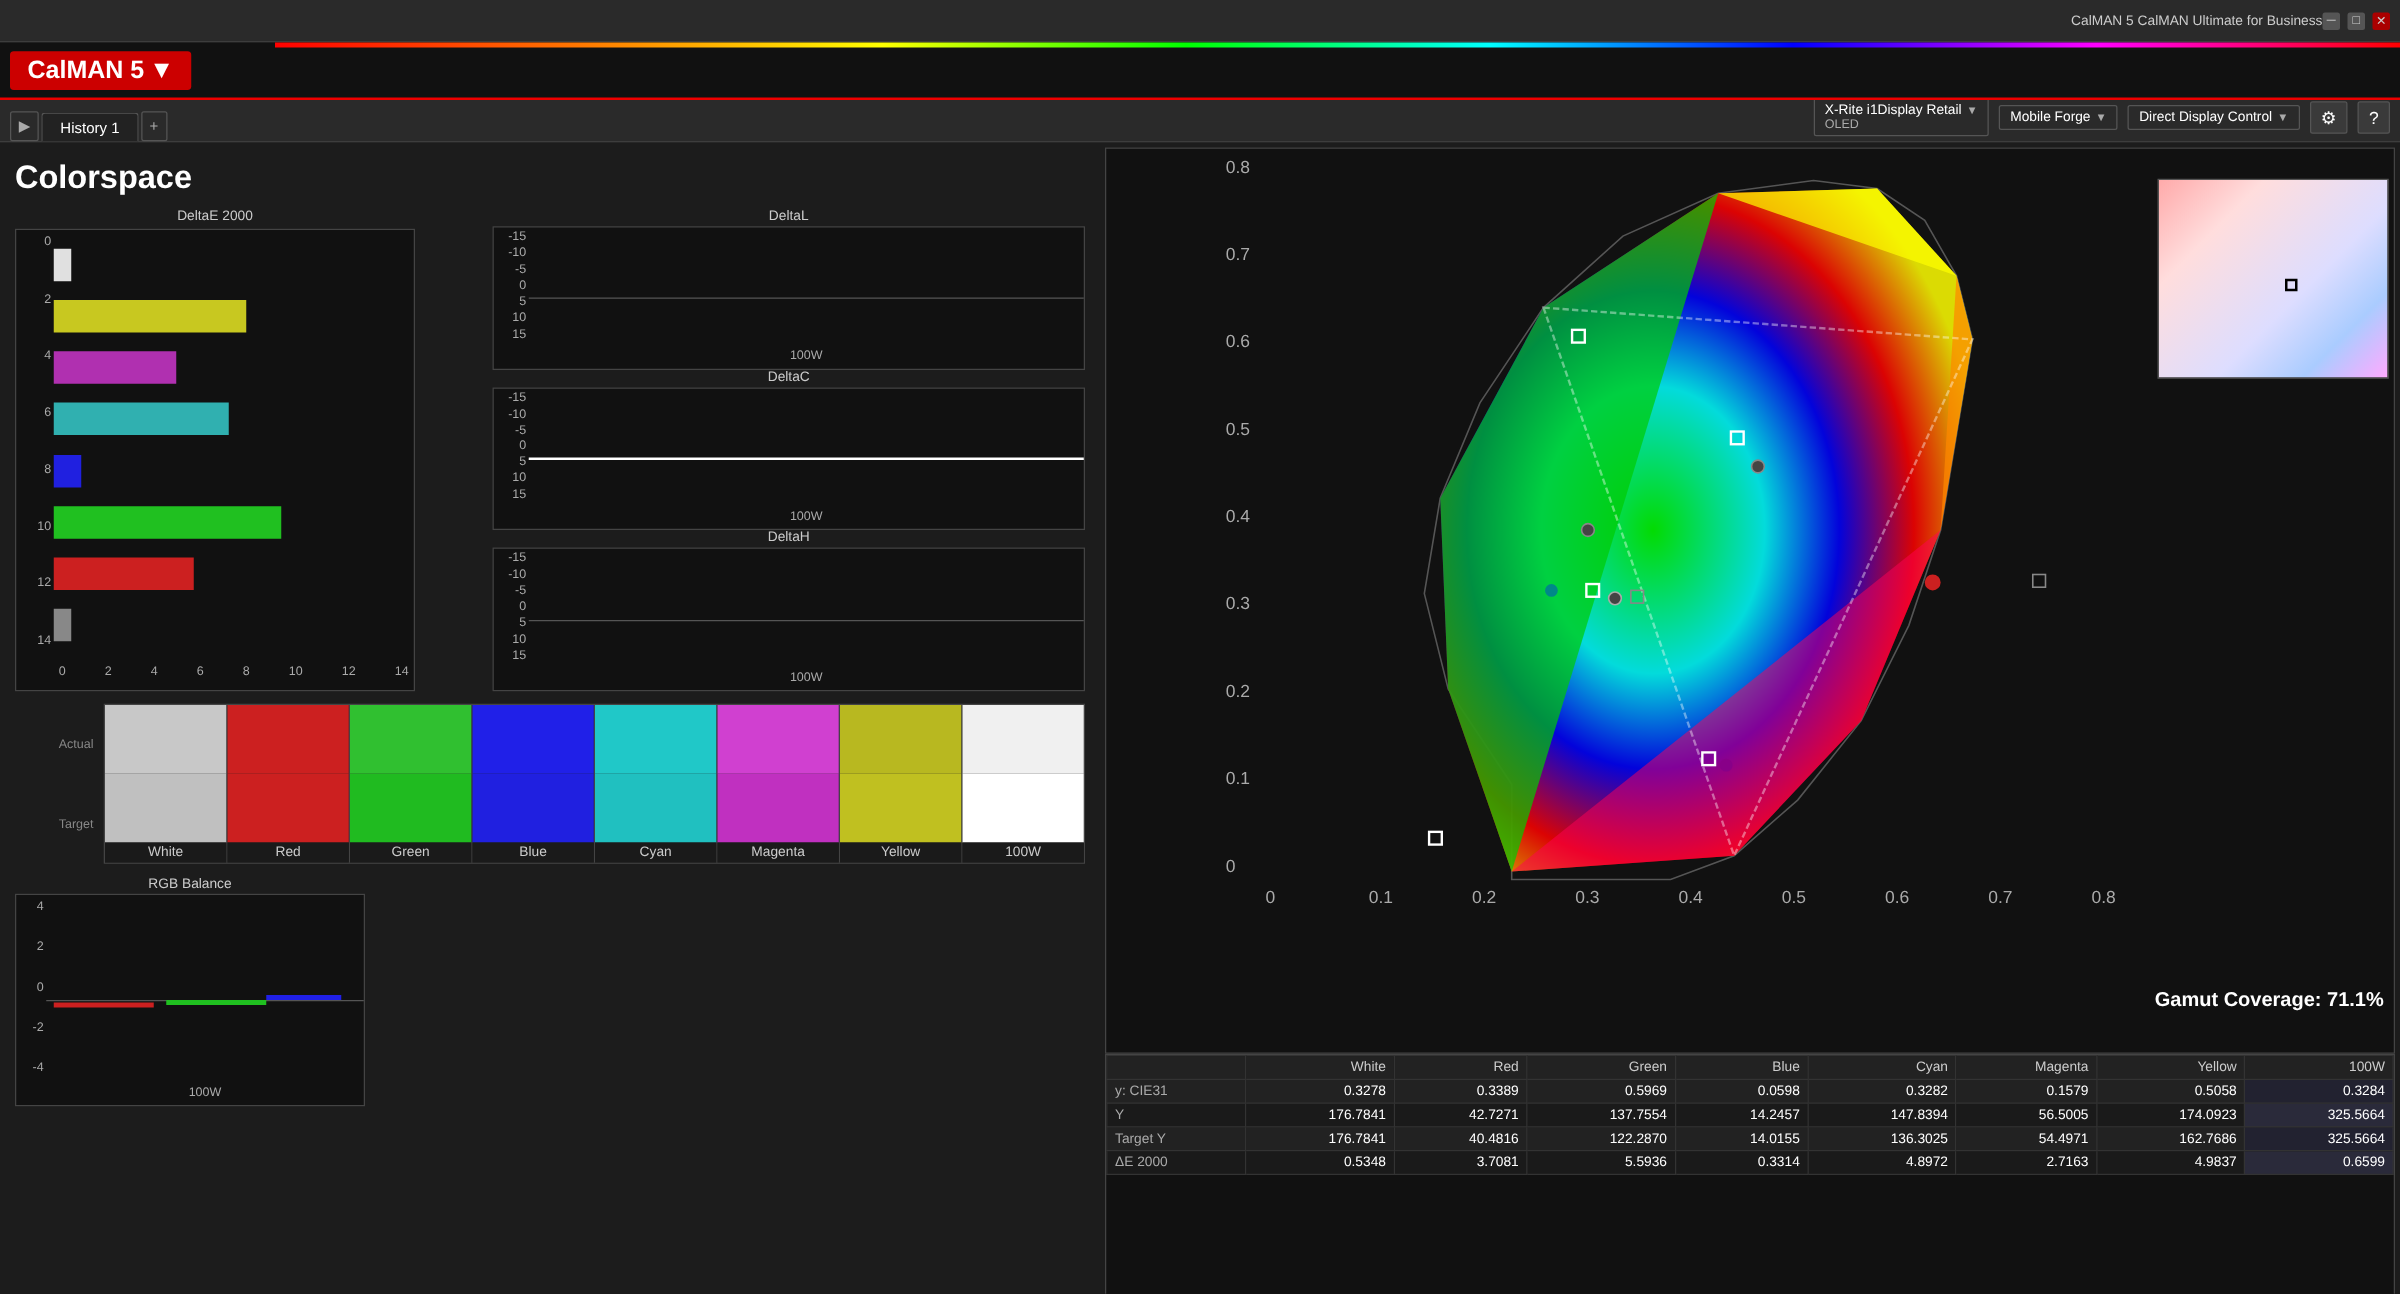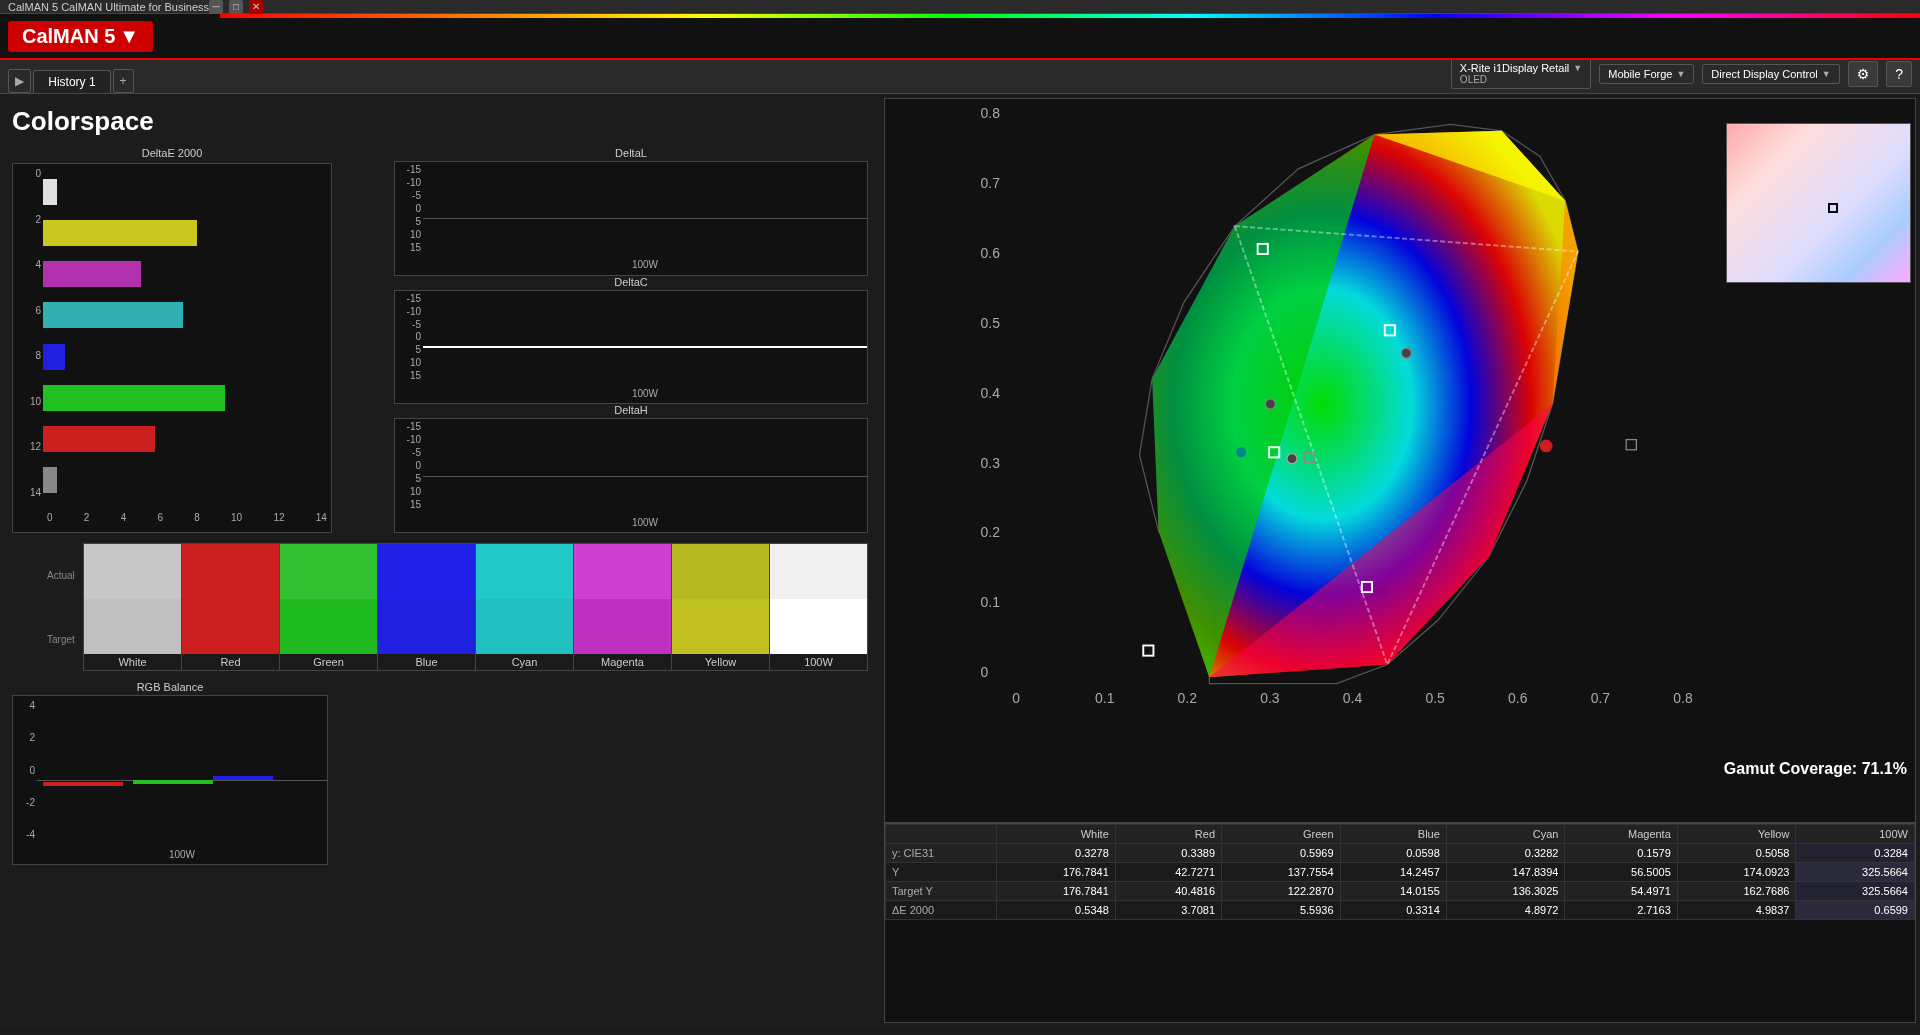--- a/index.html
+++ b/index.html
@@ -9,28 +9,28 @@
       font-family: Arial, sans-serif;
       font-size: 12px;
       width: 1920px;
       height: 1035px;
       overflow: hidden;
     }
 
     
     #titlebar {
       background: #2a2a2a;
-      height: 14px;
+      height: 34px;
       display: flex;
       align-items: center;
       padding: 0 8px;
       font-size: 11px;
       color: #ccc;
       border-bottom: 1px solid #444;
-      justify-content: flex-start;
+      justify-content: flex-end;
     }
     #titlebar-controls {
       display: flex;
       gap: 6px;
     }
     #titlebar-controls span {
       width: 14px;
       height: 14px;
       background: #555;
       border-radius: 2px;
@@ -290,21 +290,21 @@
     #current-reading {
       font-size: 13px;
       line-height: 1.7;
     }
     #current-reading .cr-title {
       font-size: 18px;
       font-weight: bold;
       margin-bottom: 4px;
     }
     #rgb-balance {
-      width: 316px;
+      width: 280px;
     }
     .rgb-chart-title {
       text-align: center;
       font-size: 11px;
       color: #ccc;
       margin-bottom: 2px;
     }
     .rgb-chart-inner {
       background: #111;
       border: 1px solid #444;
@@ -367,21 +367,21 @@
     #data-table tr:nth-child(even) td {
       background: #1a1a1a;
     }
     #data-table tr:nth-child(odd) td {
       background: #222;
     }
 
     
     #gamut-coverage {
       position: absolute;
-      bottom: 20px;
+      bottom: 8px;
       right: 8px;
       font-size: 16px;
       color: #fff;
       font-weight: bold;
     }
 
     
     #cie-diagram {
       width: 100%;
       height: 100%;

